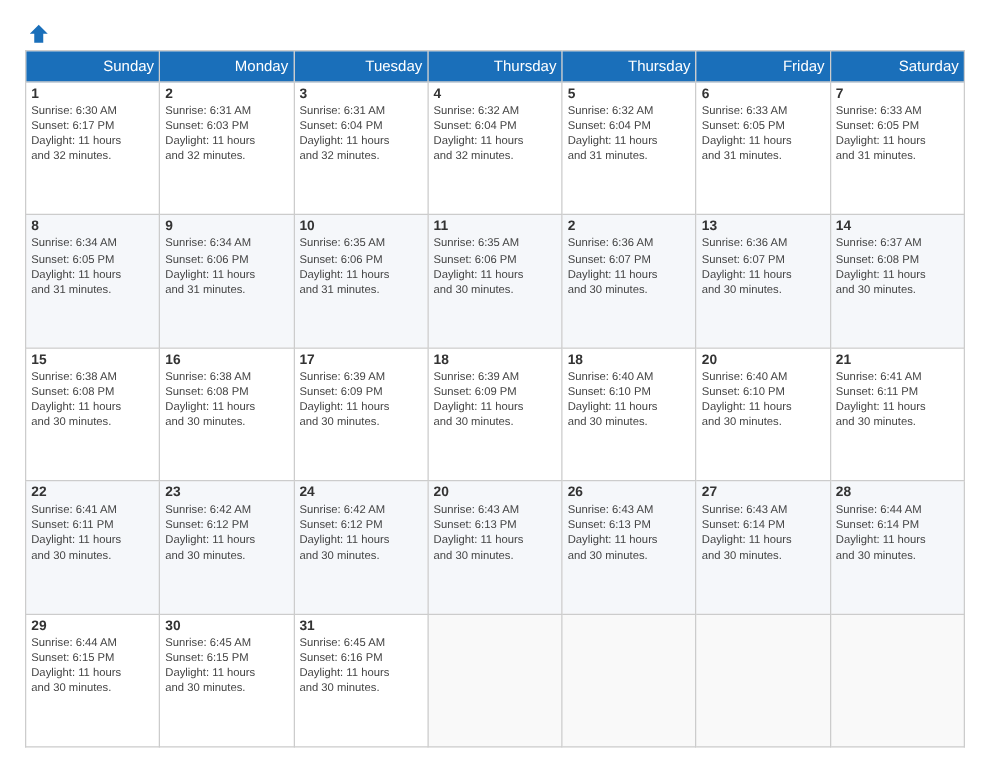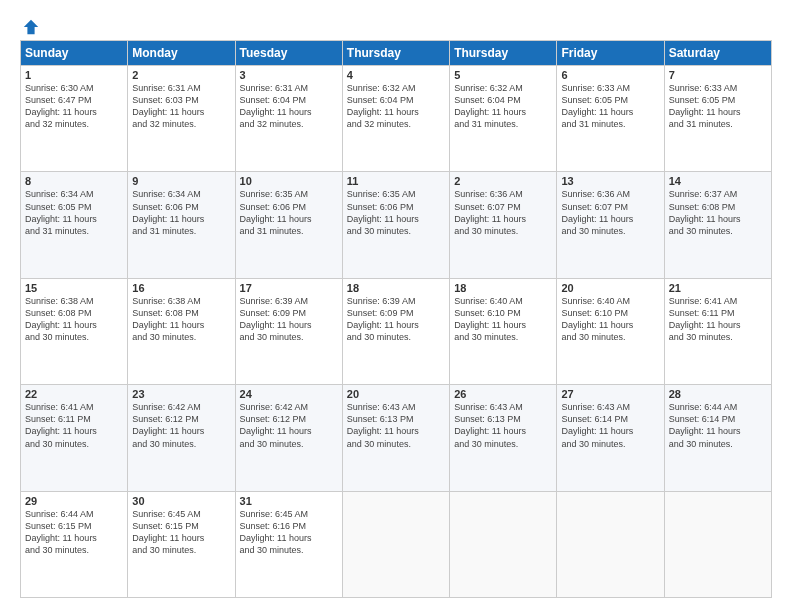--- a/index.html
+++ b/index.html
@@ -58,23 +58,23 @@
     .calendar {
       flex: 1;
       border-collapse: collapse;
       width: 100%;
       table-layout: fixed;
     }
     .calendar th {
       background-color: #1a6fba;
       color: #fff;
       font-size: 12px;
-      font-weight: bold;
+      font-weight: normal;
       padding: 5px 4px;
-      text-align: left;
+      text-align: right;
       border: 1px solid #ccc;
     }
     .calendar td {
       border: 1px solid #ccc;
       vertical-align: top;
       padding: 3px 4px;
       font-size: 9.5px;
       color: #333;
       background: #fff;
     }
@@ -130,21 +130,21 @@
           <th>Thursday</th>
           <th>Friday</th>
           <th>Saturday</th>
         </tr>
     </thead>
     <tbody id="calendar-body">
     <tr>
           <td>
             <span class="day-num">1</span>
             <div class="day-info" style="white-space: pre-line;">Sunrise: 6:30 AM
-Sunset: 6:47 PM
+Sunset: 6:17 PM
 Daylight: 11 hours
 and 32 minutes.</div>
           </td>
           <td>
             <span class="day-num">2</span>
             <div class="day-info" style="white-space: pre-line;">Sunrise: 6:31 AM
 Sunset: 6:03 PM
 Daylight: 11 hours
 and 32 minutes.</div>
           </td>

